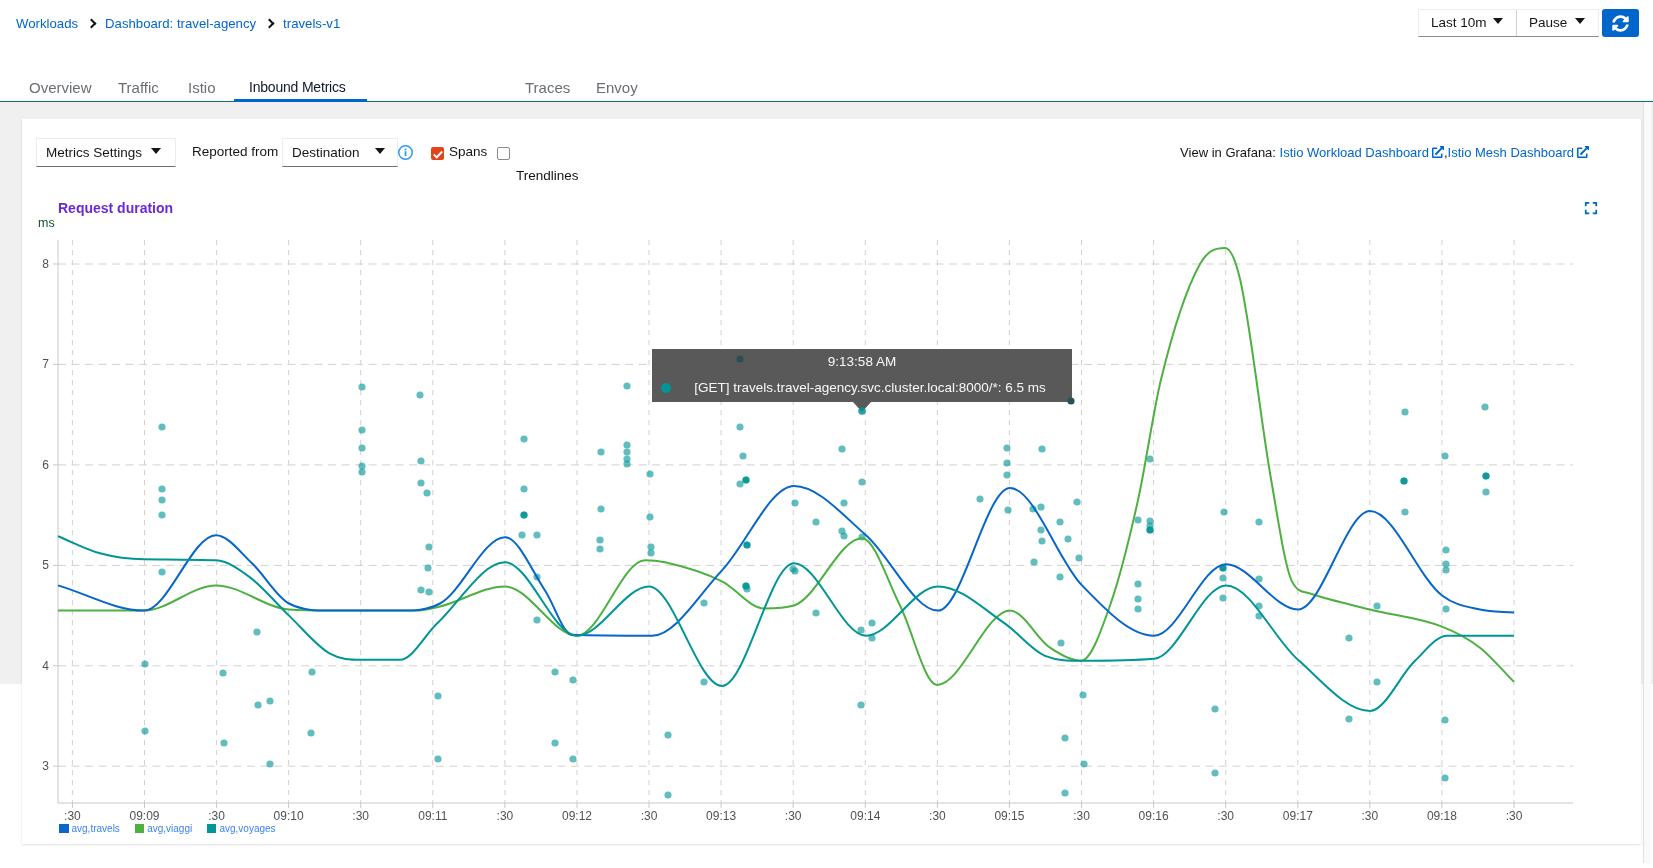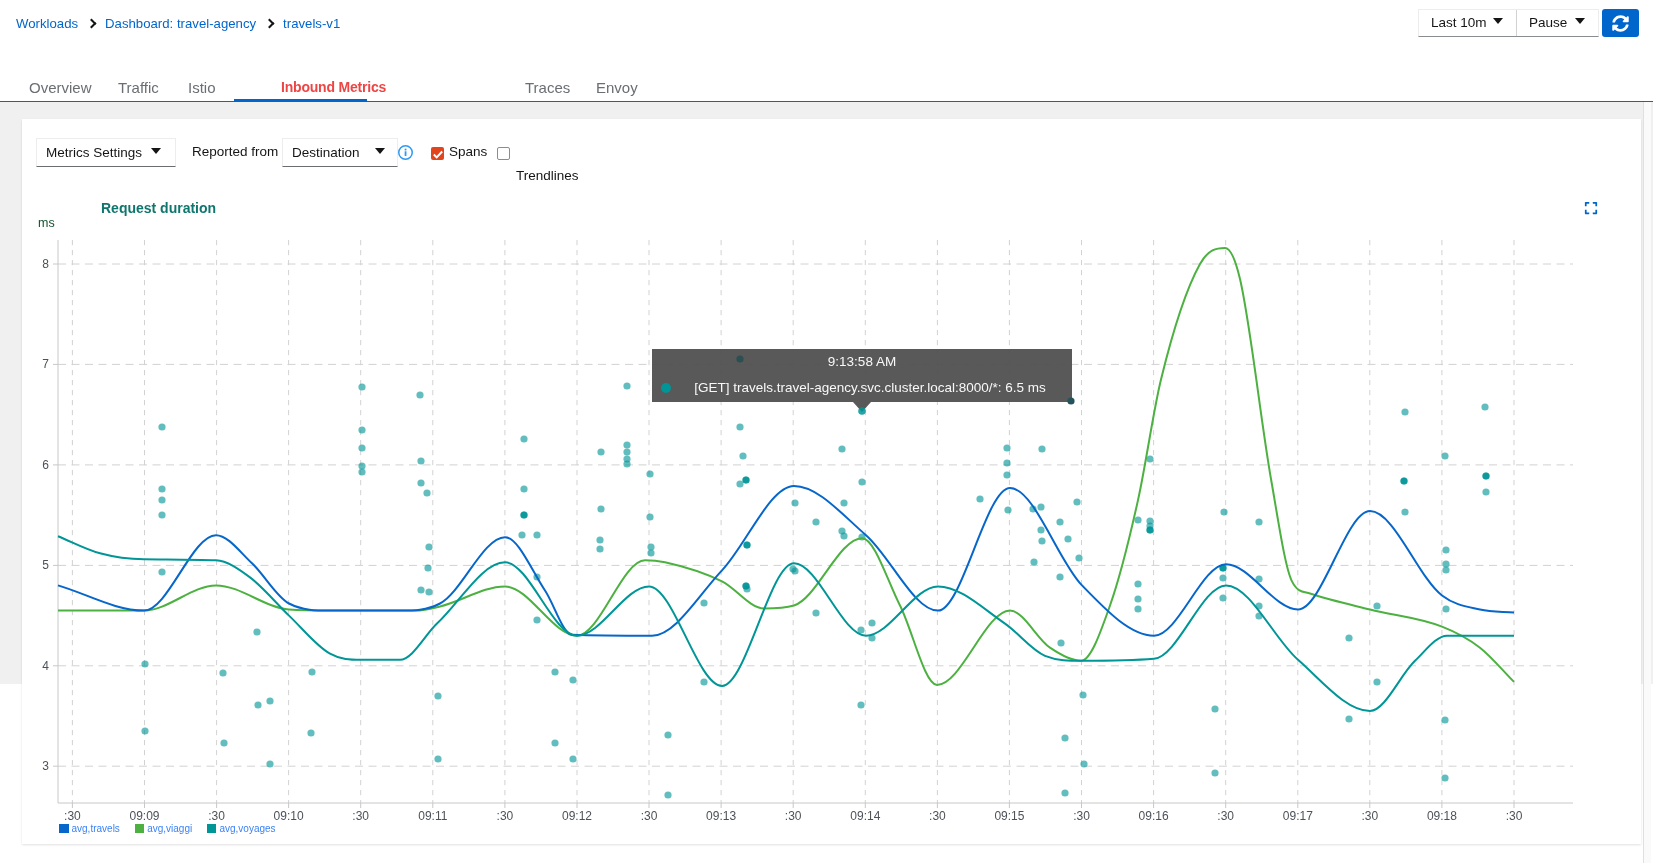--- a/index.html
+++ b/index.html
@@ -8,34 +8,34 @@
 .crumbs a { color:#0066cc; text-decoration:none; }
 .crumbs .sep { display:inline-block; width:7px; height:7px; border-right:2.2px solid #151515; border-top:2.2px solid #151515; transform:rotate(45deg); margin:0 10px 1px 10px; }
 .topctl { position:absolute; right:14px; top:9px; height:32px; }
 .selgrp { display:inline-block; vertical-align:top; border:1px solid #ededed; border-bottom:1px solid #8a8d90; background:#fff; height:28px; }
 .sel { display:inline-block; height:26px; line-height:26px; font-size:13.5px; color:#151515; padding:0 12px; position:relative; }
 .sel + .sel { border-left:1px solid #d2d2d2; }
 .caret { display:inline-block; width:0; height:0; border-left:5px solid transparent; border-right:5px solid transparent; border-top:6px solid #151515; margin-left:18px; vertical-align:middle; margin-top:-2px; }
 .refbtn { display:inline-block; vertical-align:top; width:37px; height:28px; background:#0066cc; border-radius:3px; margin-left:3px; position:relative; }
 .tabs { position:relative; height:59px; background:#fff; border-bottom:5px solid #0f766e; }
 .tabs .tab { position:absolute; top:32px; font-size:15px; color:#6a6e73; white-space:nowrap; }
-.tabs .active { color:#ef4444; font-weight:700; font-size:14px; letter-spacing:-0.2px;margin-left:32px; }
+.tabs .active { color:#0f172a; font-weight:400; font-size:14px; letter-spacing:-0.2px; }
 .underline { position:absolute; left:234px; width:133px; top:52px; height:3px; background:#0066cc; }
 .content { position:absolute; left:0; top:102px; width:1653px; height:582px; background:#f0f0f0; }
 .card { position:absolute; left:22px; top:17px; width:1619px; height:725px; background:#fff; box-shadow:0 1px 2px rgba(3,3,3,.12); }
 .ctlrow { position:absolute; left:0; top:19px; height:29px; width:1595px; font-size:13.5px; color:#151515; }
 .dd { position:absolute; top:0; height:29px; background:#fff; border:1px solid #ededed; border-bottom:1px solid #6a6e73; line-height:27px; padding-left:9px; }
 .lbl { position:absolute; top:6px; }
 .cb { position:absolute; top:9px; width:13px; height:13px; }
 .cb.off { border:1px solid #8a8d90; background:#fff; border-radius:2px; }
 .cb.on { background:#e2441c; border-radius:2px; }
 .cb.on svg { position:absolute; left:1.5px; top:2.5px; }
 .grafana { position:absolute; top:7px; right:28px; font-size:13px; color:#151515; }
 .grafana a { color:#0066cc; text-decoration:none; }
-.title { position:absolute; left:36px; top:81px; font-size:14px; font-weight:700; color:#0f766e;margin-left:43px; }
+.title { position:absolute; left:36px; top:81px; font-size:14px; font-weight:700; color:#6d28d9; }
 .msl { position:absolute; left:16px; top:97px; font-size:12.5px; color:#14532d; }
 .expand { position:absolute; right:43px; top:82px; width:14px; height:14px; }
 .legend { position:absolute; left:37px; top:704px; font-size:10px; color:#3b82f6; }
 .legend .sw { display:inline-block; width:9.5px; height:9.5px; margin-right:3px; vertical-align:-1px; }
 .legend span.item { margin-right:12px; }
 </style></head>
 <body>
 <div class="topbar">
   <div class="crumbs"><a>Workloads</a><span class="sep"></span><a>Dashboard: travel-agency</a><span class="sep"></span><a>travels-v1</a></div>
   <div class="topctl">
@@ -66,20 +66,25 @@
           <rect x="7.1" y="3.9" width="1.9" height="1.9" fill="#2b9af3"></rect>
         </svg>
     <span class="cb on" style="left:409px;">
           <svg width="10" height="9" viewBox="0 0 12 10">
             <path d="M1 5 L4.4 8.4 L11 1.4" stroke="#fff" stroke-width="2.4" fill="none"></path>
           </svg>
         </span>
     <span class="lbl" style="left:427px;">Spans</span>
     <span class="cb off" style="left:475px;"></span>
     <span class="lbl" style="left:494px;margin-top:24px;">Trendlines</span>
+    <span class="grafana">View in Grafana: <a>Istio Workload Dashboard</a><svg width="12" height="12" viewBox="0 0 512 512" fill="#0066cc" style="margin:0 0 0 3px;vertical-align:-1px;">
+            <path d="M432 320h-32a16 16 0 0 0-16 16v112H64V128h144a16 16 0 0 0 16-16V80a16 16 0 0 0-16-16H48a48 48 0 0 0-48 48v352a48 48 0 0 0 48 48h352a48 48 0 0 0 48-48V336a16 16 0 0 0-16-16zM488 0H360c-21 0-32 26-17 41l36 36-247 246a24 24 0 0 0 0 34l23 23a24 24 0 0 0 34 0l246-247 36 36c15 15 41 5 41-17V24a24 24 0 0 0-24-24z"></path>
+          </svg>,<a>Istio Mesh Dashboard</a><svg width="12" height="12" viewBox="0 0 512 512" fill="#0066cc" style="margin:0 0 0 3px;vertical-align:-1px;">
+            <path d="M432 320h-32a16 16 0 0 0-16 16v112H64V128h144a16 16 0 0 0 16-16V80a16 16 0 0 0-16-16H48a48 48 0 0 0-48 48v352a48 48 0 0 0 48 48h352a48 48 0 0 0 48-48V336a16 16 0 0 0-16-16zM488 0H360c-21 0-32 26-17 41l36 36-247 246a24 24 0 0 0 0 34l23 23a24 24 0 0 0 34 0l246-247 36 36c15 15 41 5 41-17V24a24 24 0 0 0-24-24z"></path>
+          </svg></span>
   </div>
   <div class="title">Request duration</div>
   <div class="msl">ms</div>
   <svg class="expand" viewBox="0 0 448 512" fill="#0066cc">
         <path d="M0 180V56c0-13 11-24 24-24h124c7 0 12 5 12 12v40c0 7-5 12-12 12H64v84c0 7-5 12-12 12H12c-7 0-12-5-12-12zM288 44v40c0 7 5 12 12 12h84v84c0 7 5 12 12 12h40c7 0 12-5 12-12V56c0-13-11-24-24-24H300c-7 0-12 5-12 12zm148 276h-40c-7 0-12 5-12 12v84h-84c-7 0-12 5-12 12v40c0 7 5 12 12 12h124c13 0 24-11 24-24V332c0-7-5-12-12-12zM160 468v-40c0-7-5-12-12-12H64v-84c0-7-5-12-12-12H12c-7 0-12 5-12 12v124c0 13 11 24 24 24h124c7 0 12-5 12-12z"></path>
       </svg>
   <div class="legend">
     <span class="item"><span class="sw" style="background:#0666c9;"></span>avg,travels</span>
     <span class="item"><span class="sw" style="background:#4cb140;"></span>avg,viaggi</span>
     <span class="item"><span class="sw" style="background:#009596;"></span>avg,voyages</span>

